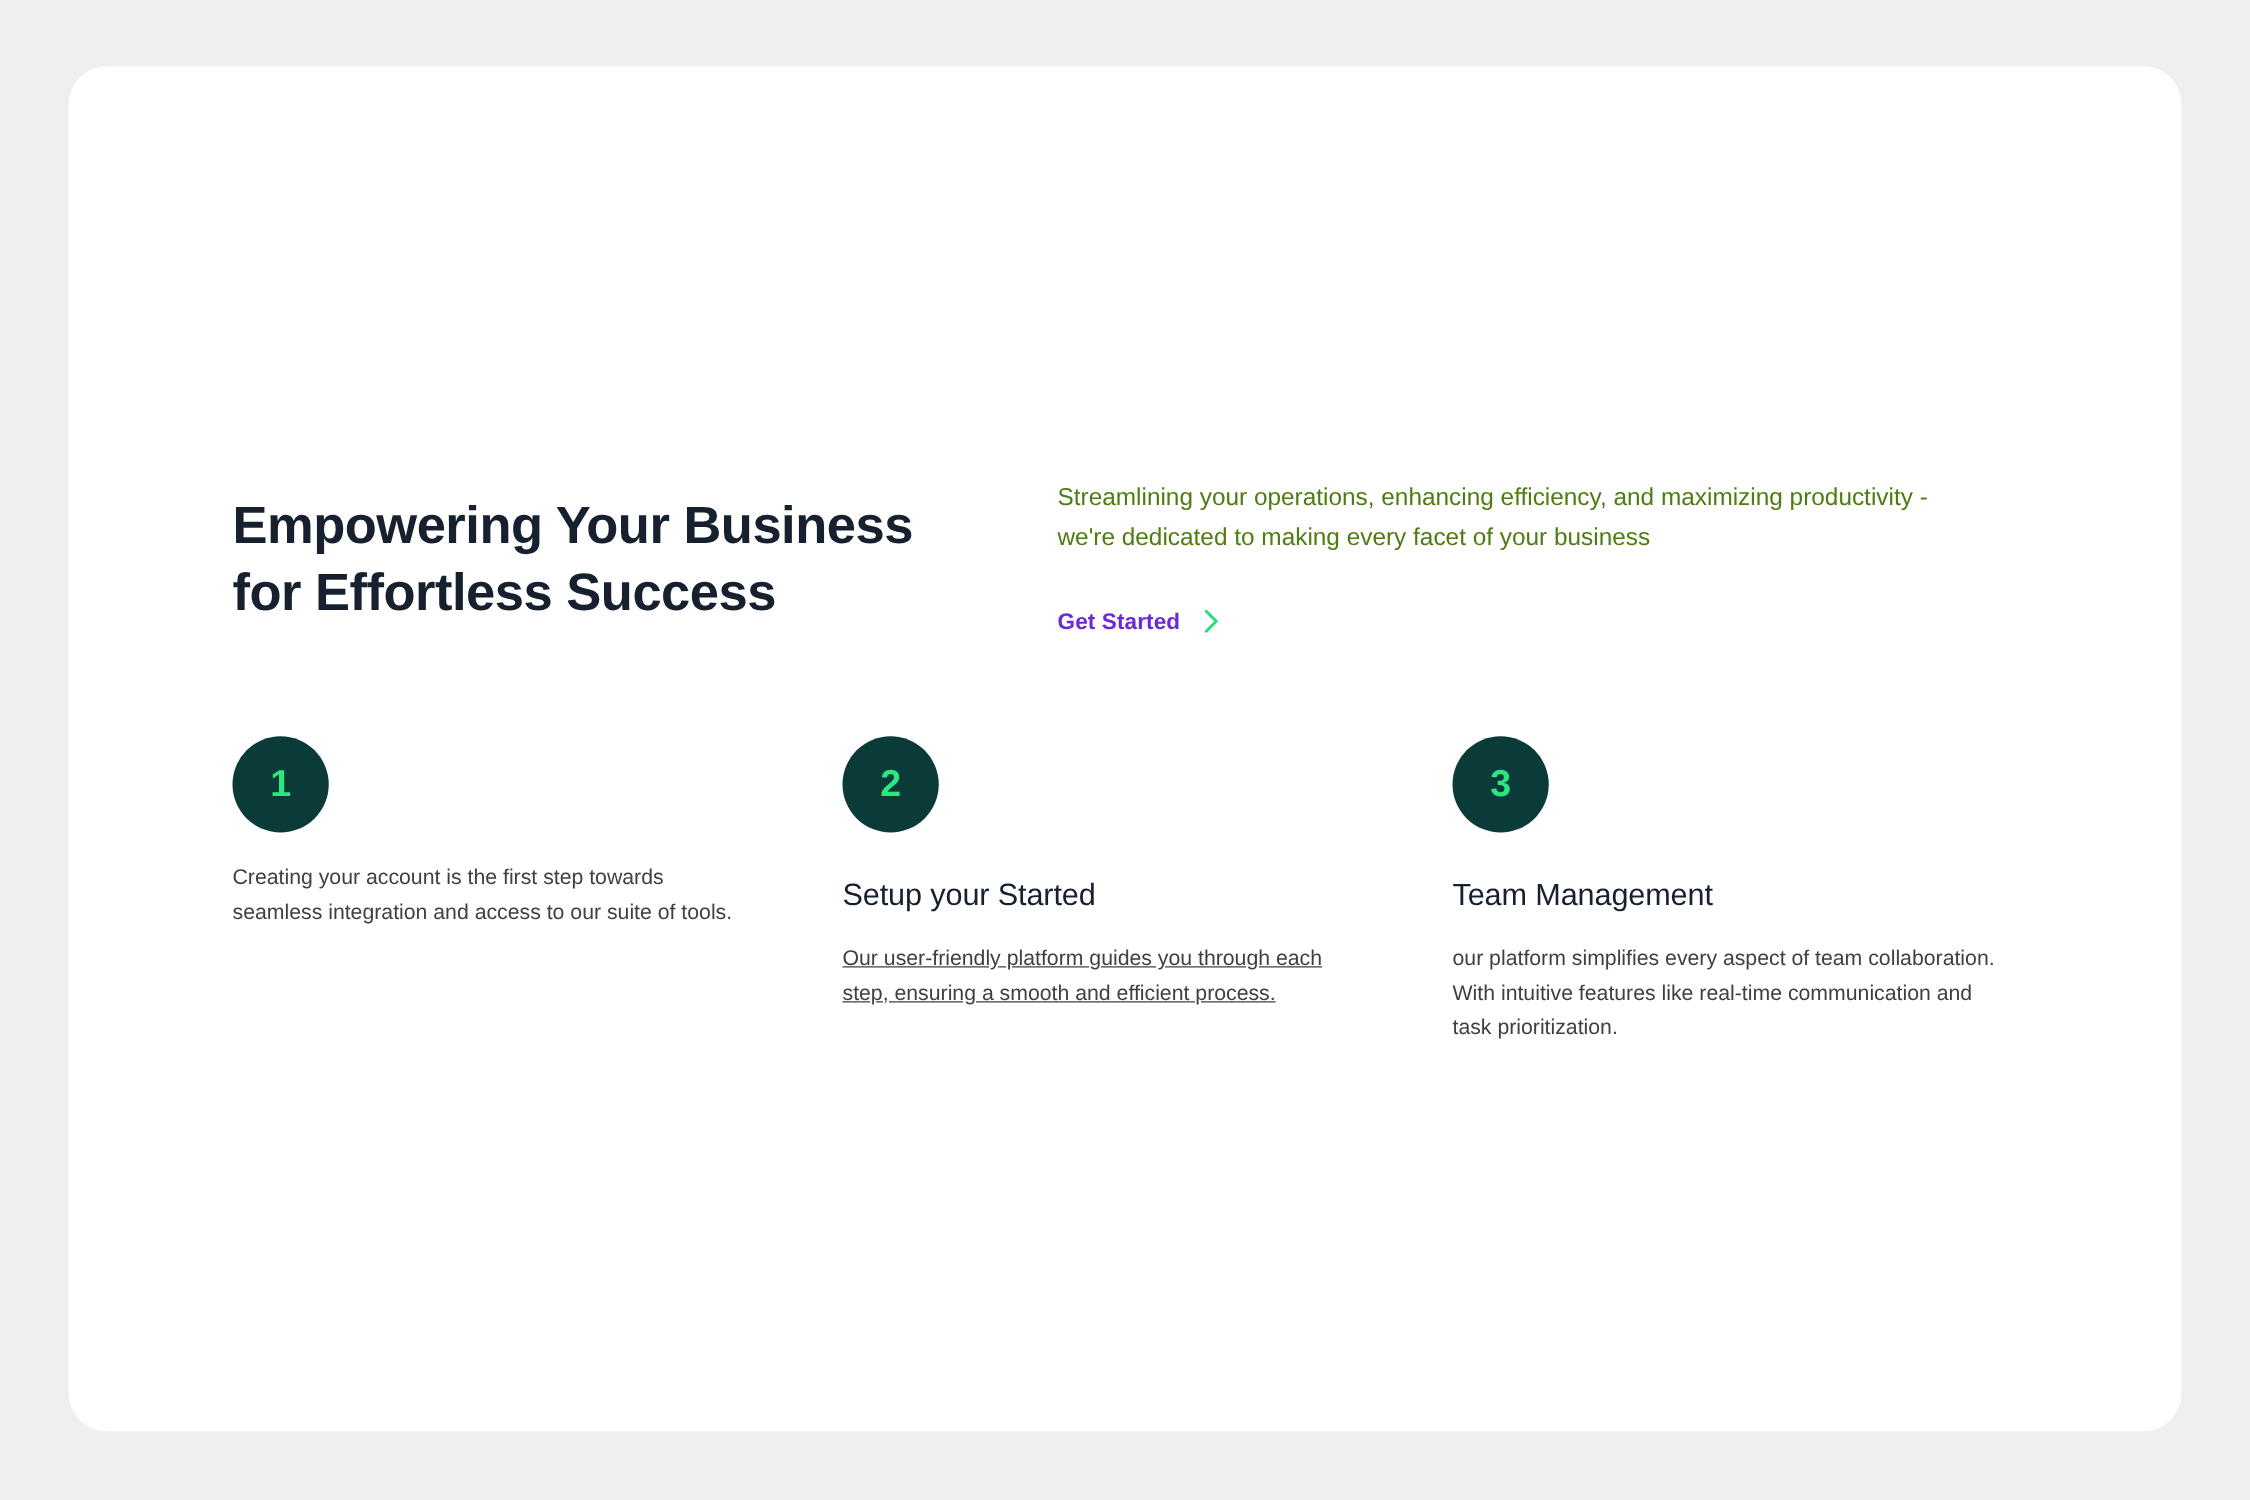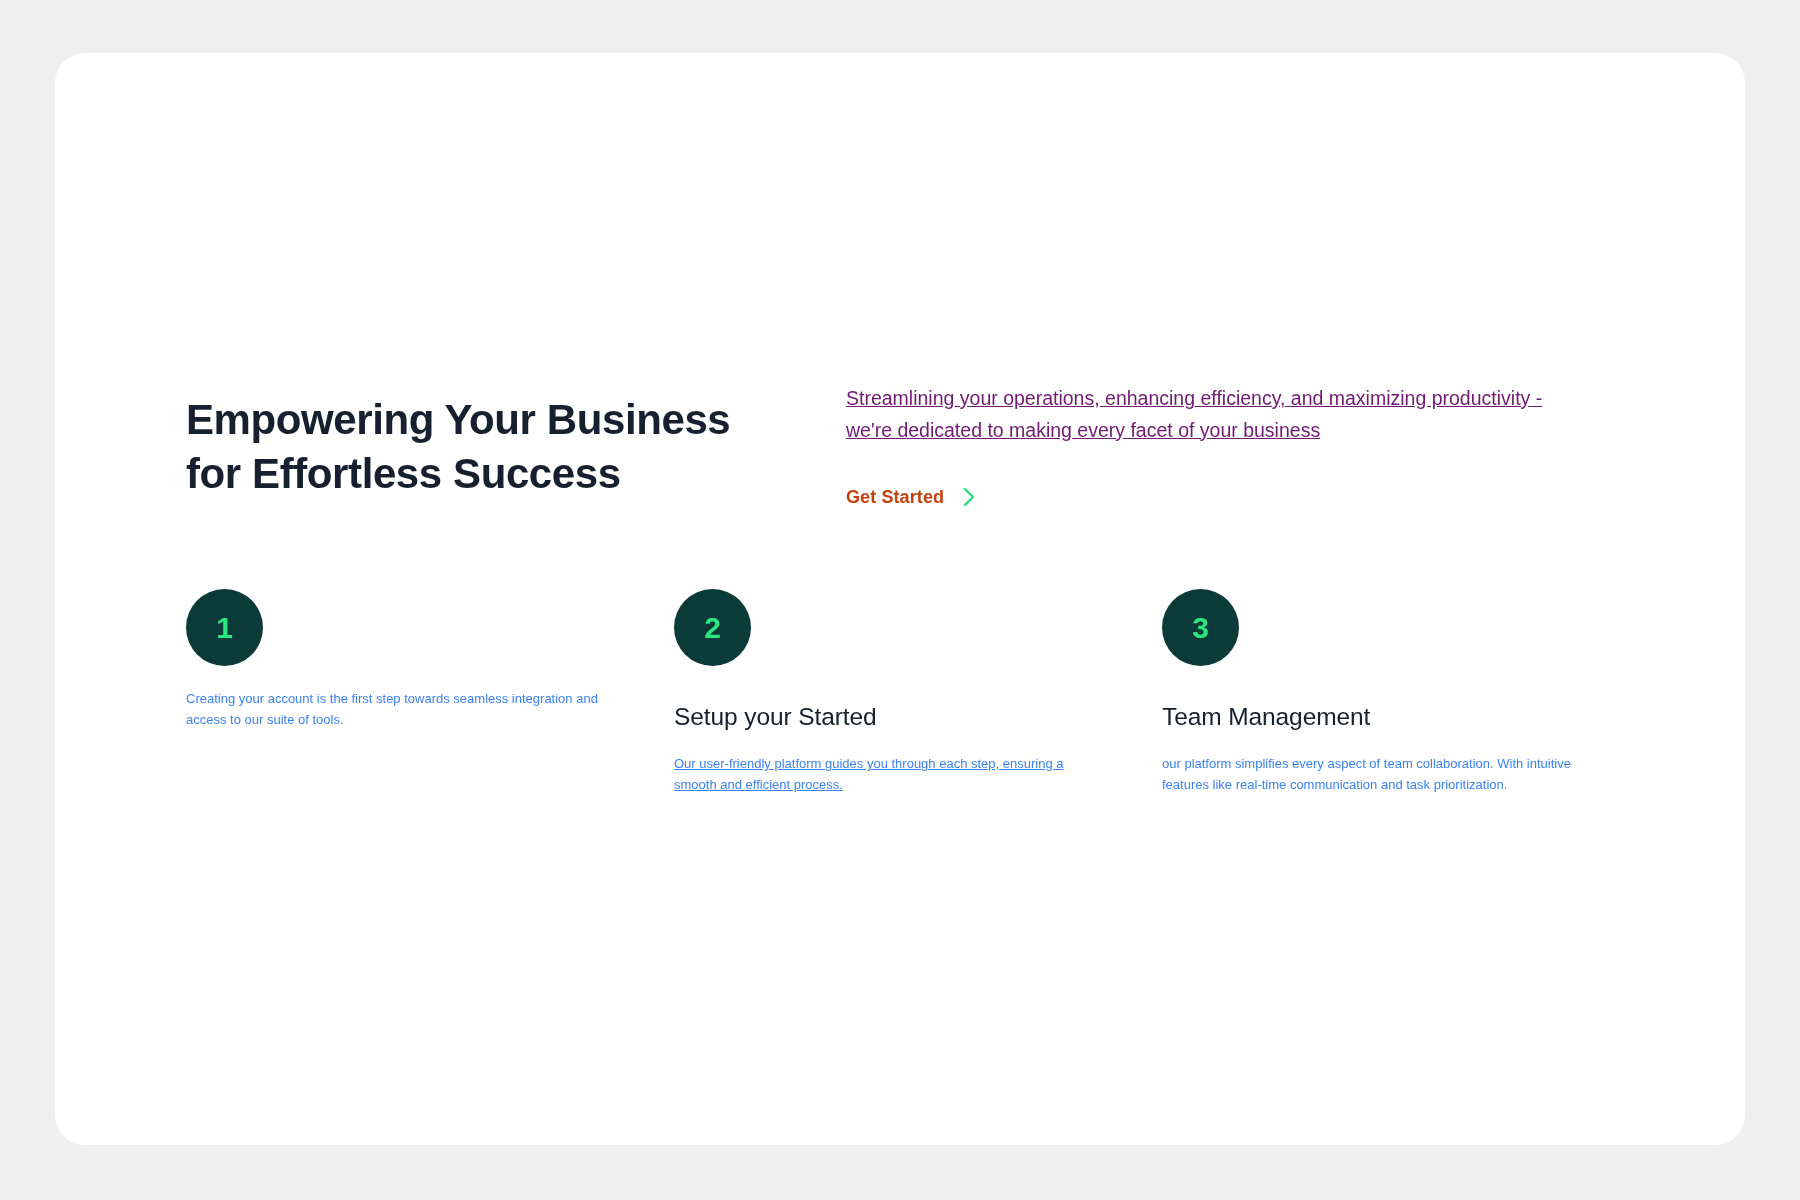--- a/index.html
+++ b/index.html
@@ -60,34 +60,33 @@
   .headline-line { display: block; }
 
   .intro-right {
     flex: 1 1 auto;
     padding-top: 0px;
   }
 
   .intro-paragraph {
     font-size: 19.5px;
     line-height: 1.62;
-    color: #701a75;
+    color: #4d7c0f;
     font-weight: 400;
     max-width: 720px;
-    text-decoration: underline;
   }
 
   .cta-link {
     display: inline-flex;
     align-items: center;
     gap: 17px;
     margin-top: 40px;
     font-size: 18px;
     font-weight: 700;
-    color: #c2410c;
+    color: #6d28d9;
     text-decoration: none;
     cursor: pointer;
     letter-spacing: 0.1px;
   }
 
   .cta-chevron {
     display: inline-flex;
     align-items: center;
     justify-content: center;
     width: 16px;
@@ -125,23 +124,23 @@
   .step-title {
     margin-top: 37px;
     font-size: 24.5px;
     font-weight: 500;
     color: #16202f;
     letter-spacing: -0.1px;
   }
 
   .step-body {
     margin-top: 22px;
-    font-size: 13px;
+    font-size: 17px;
     line-height: 1.62;
-    color: #3b82f6;
+    color: #404040;
     max-width: 420px;
   }
   .step:nth-child(2) .step-body { max-width: 418px; text-decoration: underline; }
   .step:nth-child(3) .step-body { max-width: 448px; }
 </style>
 </head>
 <body>
 
 <div class="page">
   <div class="surface-card">

